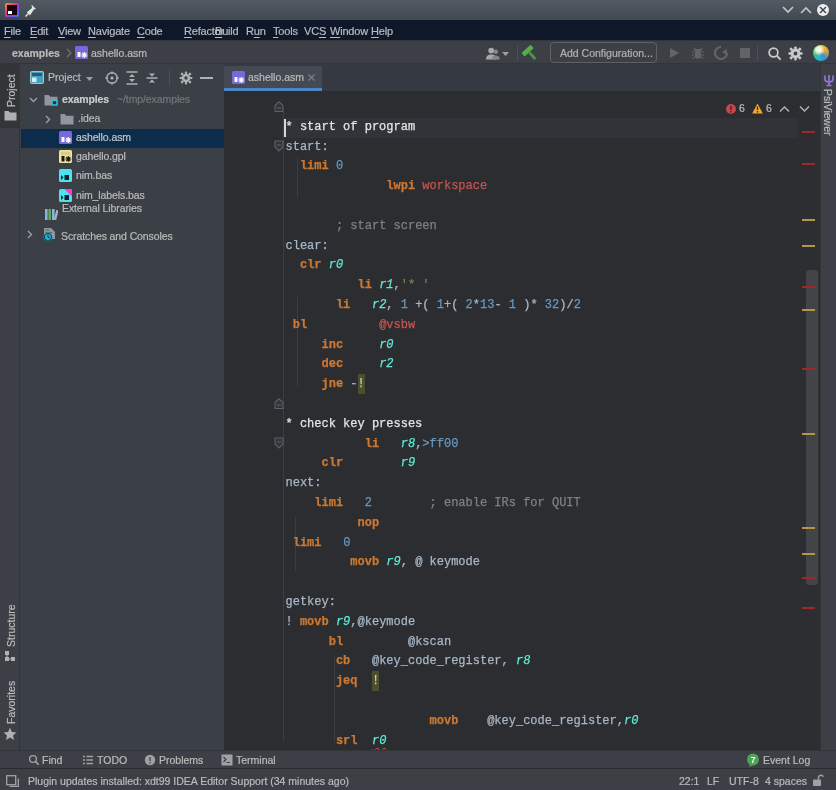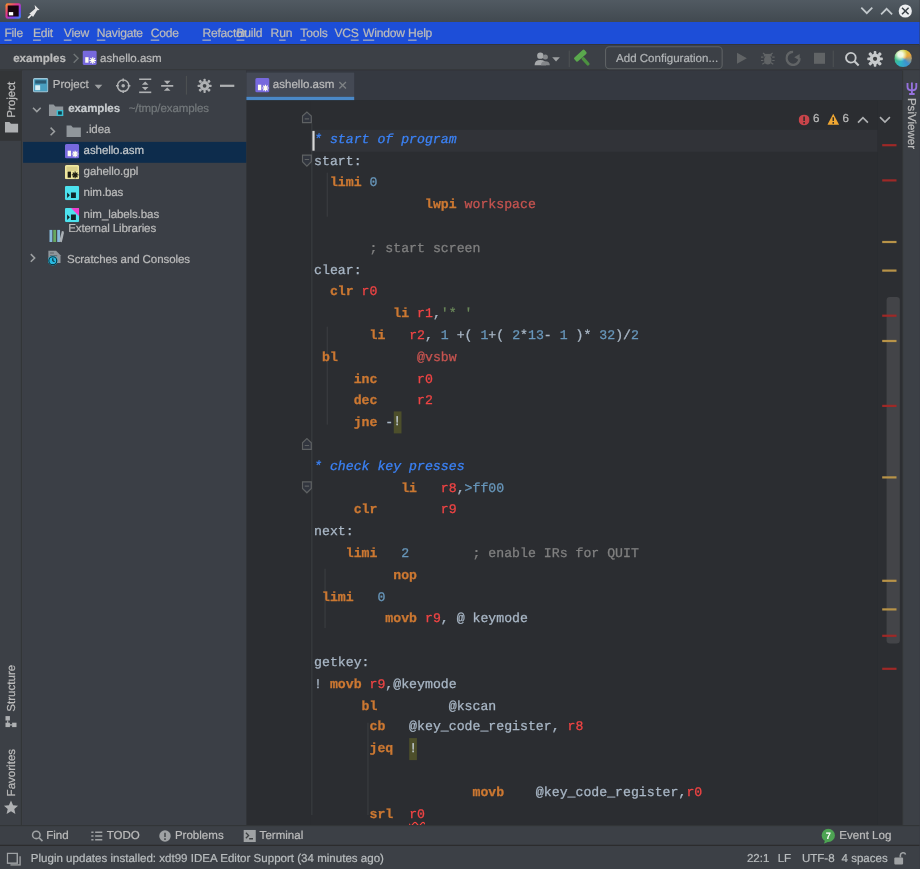--- a/index.html
+++ b/index.html
@@ -1,19 +1,19 @@
 <!DOCTYPE html>
 <html><head><meta charset="utf-8"><style>
 *{margin:0;padding:0;box-sizing:border-box}
 html,body{width:836px;height:790px;overflow:hidden;background:#3c4046;
   font-family:"Liberation Sans",sans-serif;-webkit-font-smoothing:antialiased;-webkit-text-stroke:0.2px}
 .abs{position:absolute}
 #titlebar{position:absolute;left:0;top:0;width:836px;height:20px;
   background:linear-gradient(#515a62,#414950);color:#d4d8da;font-size:11px}
-#menubar{position:absolute;left:0;top:20px;width:836px;height:21px;background:#1d4ed8;
+#menubar{position:absolute;left:0;top:20px;width:836px;height:21px;background:#0f172a;
   border-bottom:1px solid #333637;color:#bbbbbb;font-size:11px;letter-spacing:-0.2px}
 .mi{position:absolute;top:5px}
 .mi u{text-decoration:underline;text-underline-offset:2px}
 #navbar{position:absolute;left:0;top:42px;width:836px;height:22px;background:#3c4046;
   border-bottom:1px solid #333637;color:#bbbbbb;font-size:10.5px}
 #lstripe{position:absolute;left:0;top:64px;width:20px;height:686px;background:#3c4046;
   border-right:1px solid #323537}
 #rstripe{position:absolute;left:820px;top:64px;width:16px;height:686px;background:#3c4046;
   border-left:1px solid #323537}
 .vtextL{position:absolute;color:#bbbbbb;font-size:10.5px;transform:rotate(-90deg);transform-origin:left top;white-space:nowrap}
@@ -26,24 +26,24 @@
 #tab{position:absolute;left:0;top:2px;width:98px;height:22px;background:#444954;color:#bbbbbb;font-size:10.5px}
 #tabul{position:absolute;left:0;top:24px;width:98px;height:3px;background:#4a88c7}
 #gutter{position:absolute;left:0;top:27px;width:58px;height:659px;background:#31353e}
 #gnums{position:absolute;left:0;top:7px;width:21.5px;text-align:right;
   font-family:"Liberation Mono",monospace;font-size:13px;line-height:19.8px;color:#5f6672;white-space:pre}
 #codearea{position:absolute;left:58px;top:27px;width:516px;height:659px;background:#2b2d31;overflow:hidden}
 #caretrow{position:absolute;left:0;top:27px;width:516px;height:20px;background:#313338}
 #code{position:absolute;left:3.5px;top:7px;font-family:"Liberation Mono",monospace;
   font-size:12px;line-height:19.8px;color:#a9b7c6;white-space:pre;-webkit-text-stroke:0.25px}
 #code .m{color:#cc7832;font-weight:bold}
-#code .r{color:#ef4444;}
+#code .r{color:#5eead4;font-style:italic}
 #code .n{color:#6897bb}
 #code .s{color:#6a8759}
-#code .c{color:#3b82f6;font-style:italic}
+#code .c{color:#e5e5e5;}
 #code .lc{color:#808080}
 #code .e{color:#c75450}
 #code .hl{background:#4d4f2b;color:#c3cdd6;padding:2.8px 0}
 .guide{position:absolute;width:1px;background:#3b3e41}
 .fold{position:absolute;left:50px;width:10px;height:12px}
 #iwidget{position:absolute;left:0;top:33px;width:596px;height:0;color:#bbbbbb;font-size:10.5px}
 #cursor{position:absolute;left:2px;top:27.5px;width:2px;height:18px;background:#d8d8d8}
 .sq{text-decoration:underline;text-decoration-style:wavy;text-decoration-color:#ff4440;text-decoration-thickness:1px;text-underline-offset:2.5px}
 #stripe{position:absolute;left:574px;top:27px;width:22px;height:659px;background:#2c2e32}
 .smark{position:absolute;left:4px;width:13px;height:2px}

